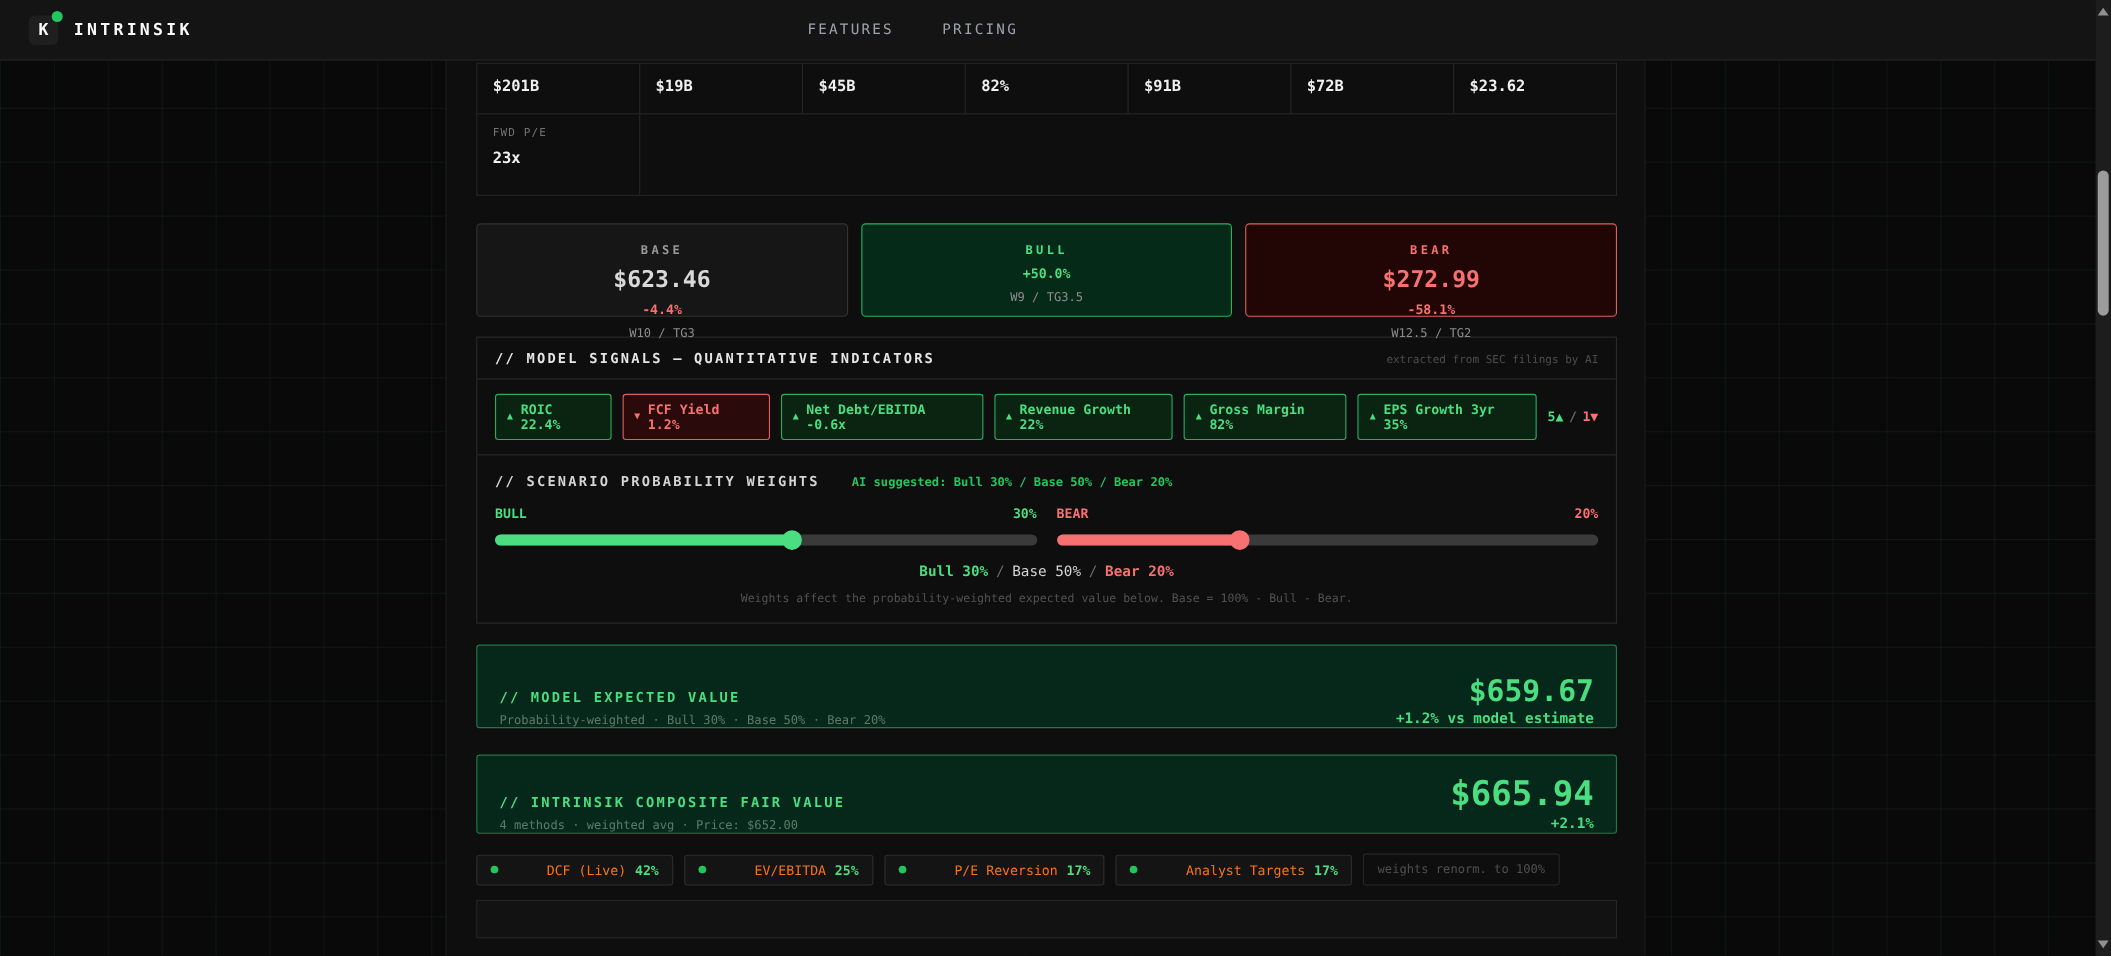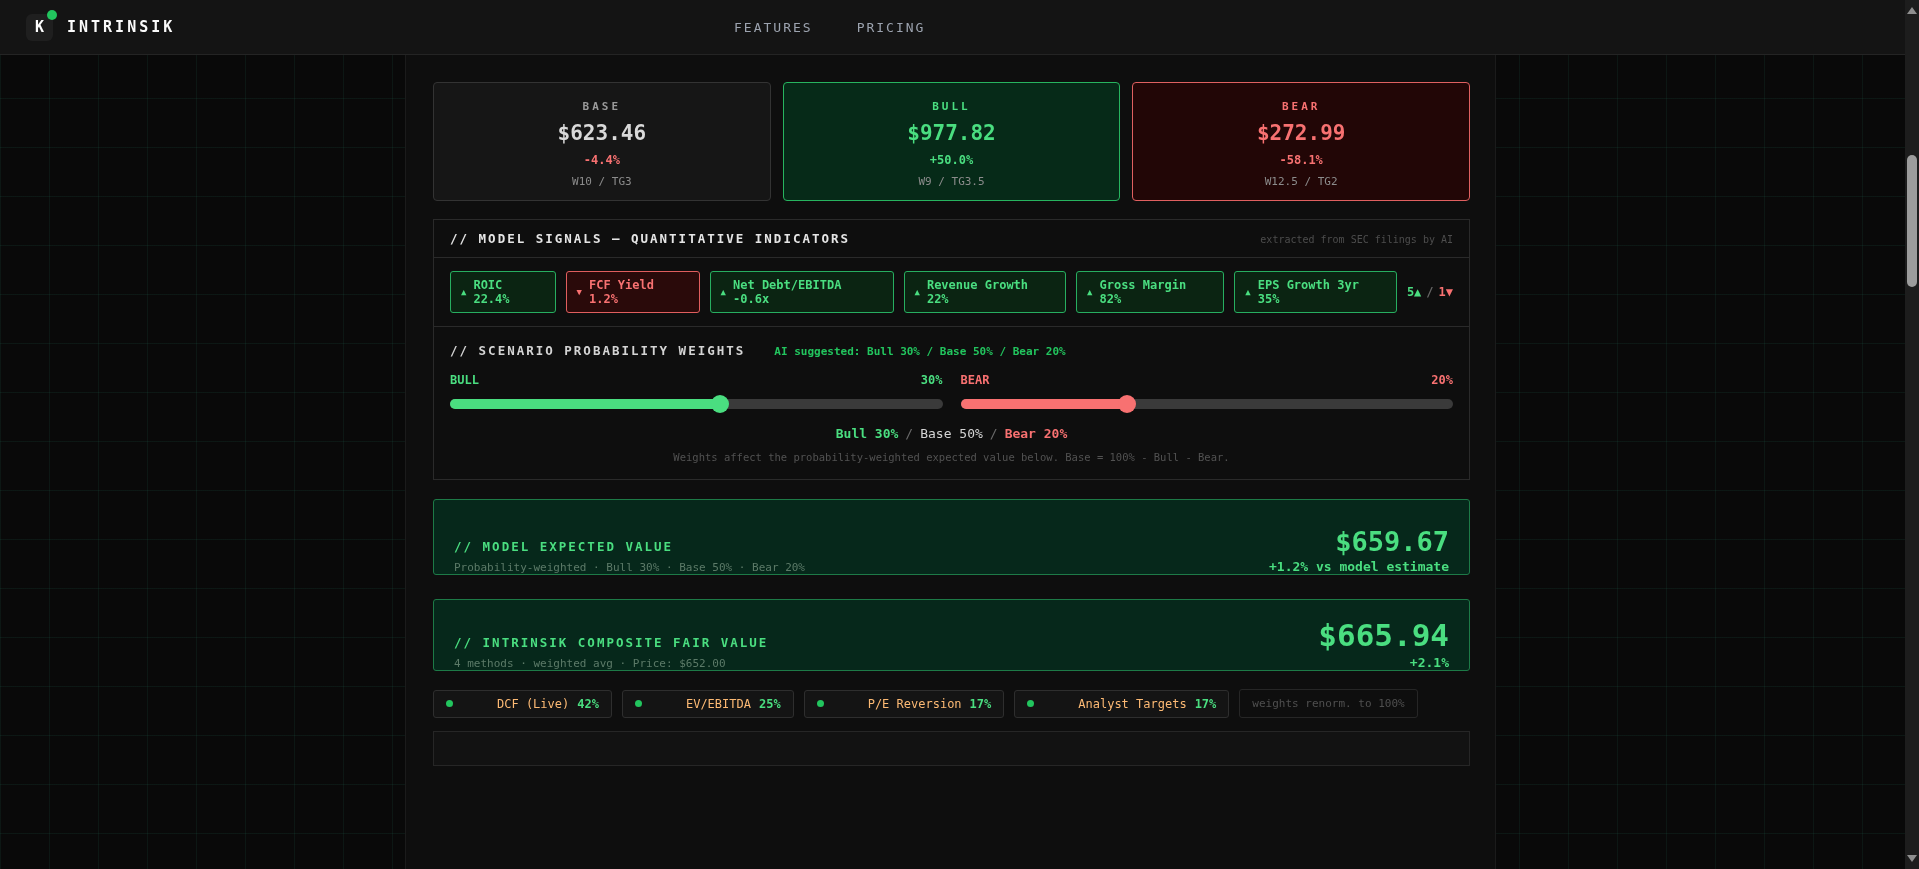--- a/index.html
+++ b/index.html
@@ -54,21 +54,21 @@
   .st-row1 { display:flex; border-bottom:1px solid #262626; }
   .st-cell { flex:1; padding:13px 14px 16px 14px; font-size:14px; font-weight:bold; color:#f0f0f0; border-right:1px solid #262626; }
   .st-cell:last-child { border-right:none; }
   .st-row2 { display:flex; height:73px; }
   .st-fcell { width:148px; border-right:1px solid #262626; padding:12px 14px; }
   .st-label { font-size:10px; letter-spacing:1px; color:#737373; }
   .st-value { font-size:14px; font-weight:bold; color:#f0f0f0; margin-top:9px; }
 
   
   .cards-row { display:flex; gap:12px; margin-top:25px; }
-  .scard { flex:1; height:119px; border-radius:4px; text-align:center; padding-top:17px; }
+  .scard { flex:1; height:85px; border-radius:4px; text-align:center; padding-top:17px; }
   .scard.neutral { background:#161616; border:1px solid #333333; }
   .scard.bull { background:#062a18; border:1px solid #27b45f; }
   .scard.bear { background:#220606; border:1px solid #e06060; }
   .sc-label { font-size:11px; font-weight:bold; letter-spacing:3px; }
   .sc-value { font-size:21px; font-weight:bold; margin-top:8px; }
   .sc-delta { font-size:12px; font-weight:bold; margin-top:8px; }
   .sc-meta { font-size:11px; color:#8c8c8c; margin-top:8px; }
   .neutral .sc-label { color:#9a9a9a; } .neutral .sc-value { color:#d9d9d9; } .neutral .sc-delta { color:#f87171; }
   .bull .sc-label { color:#4ade80; } .bull .sc-value { color:#4ade80; } .bull .sc-delta { color:#4ade80; }
   .bear .sc-label { color:#f87171; } .bear .sc-value { color:#f87171; } .bear .sc-delta { color:#f87171; }
@@ -118,21 +118,21 @@
   .g-value { font-weight:bold; color:#4ade80; }
   .ev .g-value { font-size:27px; }
   .comp .g-value { font-size:31px; }
   .g-delta { font-size:13px; font-weight:bold; color:#4ade80; margin-top:2px; }
 
   
   .methods-row { display:flex; gap:10px; margin-top:18px; align-items:center; }
   .m-badge { background:#141414; border:1px solid #2e2e2e; border-radius:3px; padding:6px 12px;
              display:flex; align-items:center; gap:8px; cursor:default; }
   .m-dot { width:7px; height:7px; border-radius:50%; background:#22c55e; }
-  .m-label { font-size:12px; color:#fdba74;padding-left:36px; }
+  .m-label { font-size:12px; color:#f97316;padding-left:36px; }
   .m-weight { font-size:12px; font-weight:bold; color:#4ade80; }
   .m-renorm { border:1px solid #262626; border-radius:3px; padding:7px 12px; font-size:11px; color:#4f4f4f; }
 
   
   .analyst { margin-top:13px; border:1px solid #262626; background:#121212; padding:13px 16px 20px 16px;
              display:flex; align-items:center; gap:16px; }
 </style>
 </head>
 <body>
 
@@ -148,31 +148,47 @@
   <div class="nav-links">
     <span class="nav-link">FEATURES</span>
     <span class="nav-link">PRICING</span>
   </div>
 
 </div>
 
 <div class="panel">
   <div class="inner">
 
+    <div class="stats-table">
+      <div class="st-row1">
+        <div class="st-cell">$201B</div>
+        <div class="st-cell">$19B</div>
+        <div class="st-cell">$45B</div>
+        <div class="st-cell">82%</div>
+        <div class="st-cell">$91B</div>
+        <div class="st-cell">$72B</div>
+        <div class="st-cell">$23.62</div>
+      </div>
+      <div class="st-row2">
+        <div class="st-fcell">
+          <div class="st-label">FWD P/E</div>
+          <div class="st-value">23x</div>
+        </div>
+      </div>
+    </div>
 
     <div class="cards-row">
       <div class="scard neutral">
         <div class="sc-label">BASE</div>
         <div class="sc-value">$623.46</div>
         <div class="sc-delta">-4.4%</div>
         <div class="sc-meta">W10 / TG3</div>
       </div>
       <div class="scard bull">
         <div class="sc-label">BULL</div>
-        <div class="sc-value">$977.82</div>
         <div class="sc-delta">+50.0%</div>
         <div class="sc-meta">W9 / TG3.5</div>
       </div>
       <div class="scard bear">
         <div class="sc-label">BEAR</div>
         <div class="sc-value">$272.99</div>
         <div class="sc-delta">-58.1%</div>
         <div class="sc-meta">W12.5 / TG2</div>
       </div>
     </div>

